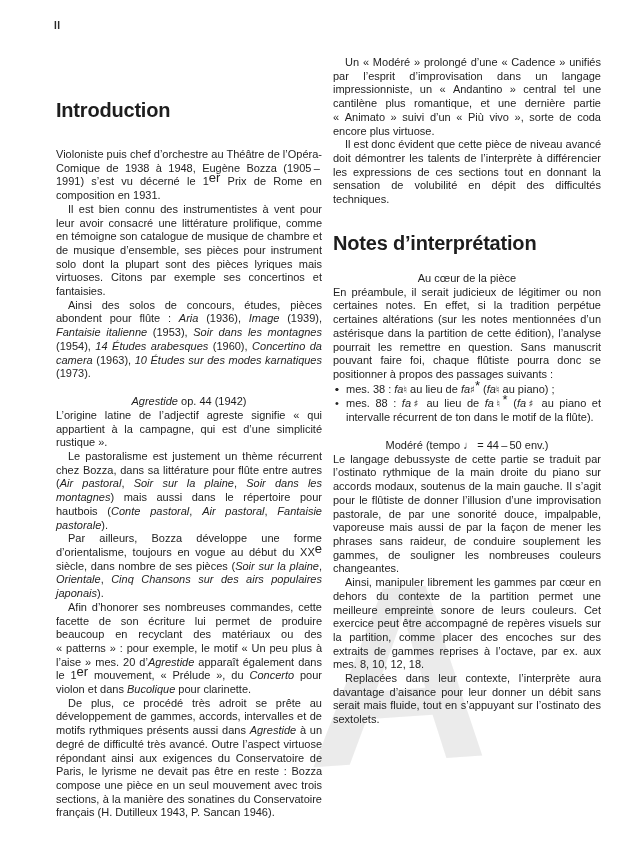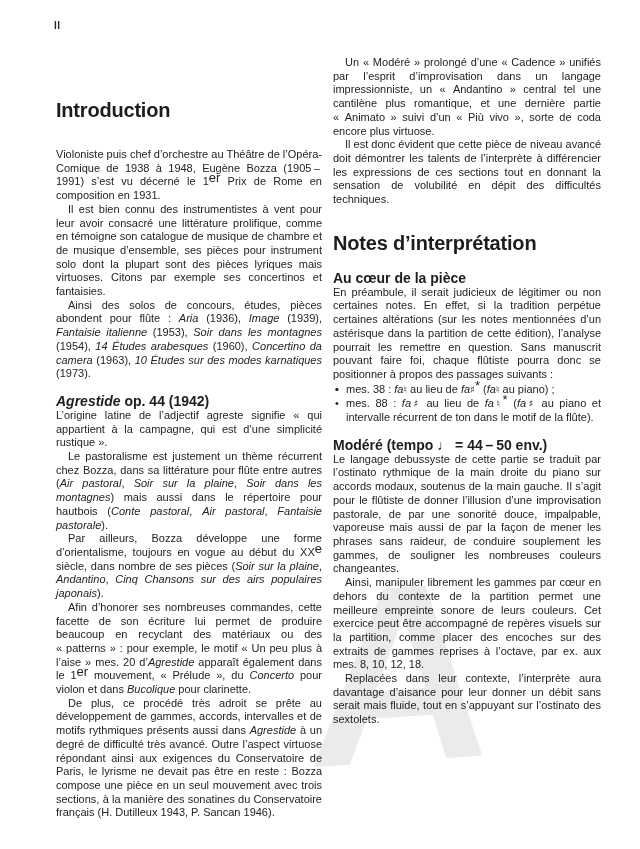--- a/index.html
+++ b/index.html
@@ -30,22 +30,22 @@
     font-size:11px;line-height:13.7px;
   }
   .col-left{left:56px;top:58px;width:266px;margin-top:41px;}
   .col-right{left:333px;top:56px;width:268px;}
   h1{
     font-size:20px;line-height:22px;font-weight:bold;color:#1d1d1d;
     margin:0 0 27px 0;text-align:left;letter-spacing:-.2px;
   }
   h1.h1-right{margin:25px 0 17px 0;}
   h2{
-    font-size:14px;line-height:14px;font-weight:bold;color:#1d1d1d;
-    margin:13px 0 1px 0;text-align:left;
+    font-size:11px;line-height:14px;font-weight:normal;color:#1d1d1d;
+    margin:13px 0 1px 0;text-align:center;
   }
   p{margin:0;}
   p.ind{text-indent:12px;}
   sup{font-size:13px;line-height:0;vertical-align:baseline;position:relative;top:-3px;}
   ul.notes{
     list-style:none;margin:0;padding:0;text-align:justify;
   }
   ul.notes li{position:relative;padding-left:13px;margin:0 0 1px 0;}
   ul.notes .blt{position:absolute;left:2px;top:0;}
   .acc{font-family:"DejaVu Sans",sans-serif;font-size:10px;}
@@ -60,21 +60,21 @@
   <div class="watermark">A</div>
 
   <div class="col col-left">
     <h1>Introduction</h1>
     <p>Violoniste puis chef d’orchestre au Théâtre de l’Opéra-Comique de 1938 à 1948, Eugène Bozza (1905 – 1991) s’est vu décerné le 1<sup>er</sup> Prix de Rome en composition en 1931.</p>
     <p class="ind">Il est bien connu des instrumentistes à vent pour leur avoir consacré une littérature prolifique, comme en témoigne son catalogue de musique de chambre et de musique d’ensemble, ses pièces pour instrument solo dont la plupart sont des pièces lyriques mais virtuoses. Citons par exemple ses concertinos et fantaisies.</p>
     <p class="ind">Ainsi des solos de concours, études, pièces abondent pour flûte&nbsp;: <i>Aria</i> (1936), <i>Image</i> (1939), <i>Fantaisie italienne</i> (1953), <i>Soir dans les montagnes</i> (1954), <i>14 Études arabesques</i> (1960), <i>Concertino da camera</i> (1963), <i>10 Études sur des modes karnatiques</i> (1973).</p>
     <h2><i>Agrestide</i> op.&nbsp;44 (1942)</h2>
     <p>L’origine latine de l’adjectif agreste signifie «&nbsp;qui appartient à la campagne, qui est d’une simplicité rustique&nbsp;».</p>
     <p class="ind">Le pastoralisme est justement un thème récurrent chez Bozza, dans sa littérature pour flûte entre autres (<i>Air pastoral</i>, <i>Soir sur la plaine</i>, <i>Soir dans les montagnes</i>) mais aussi dans le répertoire pour hautbois (<i>Conte pastoral</i>, <i>Air pastoral</i>, <i>Fantaisie pastorale</i>).</p>
-    <p class="ind">Par ailleurs, Bozza développe une forme d’orientalisme, toujours en vogue au début du XX<sup>e</sup> siècle, dans nombre de ses pièces (<i>Soir sur la plaine</i>, <i>Andantino</i>, <i>Cinq Chansons sur des airs populaires japonais</i>).</p>
+    <p class="ind">Par ailleurs, Bozza développe une forme d’orientalisme, toujours en vogue au début du XX<sup>e</sup> siècle, dans nombre de ses pièces (<i>Soir sur la plaine</i>, <i>Orientale</i>, <i>Cinq Chansons sur des airs populaires japonais</i>).</p>
     <p class="ind">Afin d’honorer ses nombreuses commandes, cette facette de son écriture lui permet de produire beaucoup en recyclant des matériaux ou des «&nbsp;patterns&nbsp;»&nbsp;: pour exemple, le motif «&nbsp;Un peu plus à l’aise&nbsp;» mes.&nbsp;20 d’<i>Agrestide</i> apparaît également dans le 1<sup>er</sup> mouvement, «&nbsp;Prélude&nbsp;», du <i>Concerto</i> pour violon et dans <i>Bucolique</i> pour clarinette.</p>
     <p class="ind">De plus, ce procédé très adroit se prête au développement de gammes, accords, intervalles et de motifs rythmiques présents aussi dans <i>Agrestide</i> à un degré de difficulté très avancé. Outre l’aspect virtuose répondant ainsi aux exigences du Conservatoire de Paris, le lyrisme ne devait pas être en reste&nbsp;: Bozza compose une pièce en un seul mouvement avec trois sections, à la manière des sonatines du Conservatoire français (H.&nbsp;Dutilleux 1943, P.&nbsp;Sancan 1946).</p>
   </div>
 
   <div class="col col-right">
     <p class="ind">Un «&nbsp;Modéré&nbsp;» prolongé d’une «&nbsp;Cadence&nbsp;» unifiés par l’esprit d’improvisation dans un langage impressionniste, un «&nbsp;Andantino&nbsp;» central tel une cantilène plus romantique, et une dernière partie «&nbsp;Animato&nbsp;» suivi d’un «&nbsp;Più vivo&nbsp;», sorte de coda encore plus virtuose.</p>
     <p class="ind">Il est donc évident que cette pièce de niveau avancé doit démontrer les talents de l’interprète à différencier les expressions de ces sections tout en donnant la sensation de volubilité en dépit des difficultés techniques.</p>
     <h1 class="h1-right">Notes d’interprétation</h1>
     <h2 style="margin-top:0;">Au cœur de la pièce</h2>
     <p>En préambule, il serait judicieux de légitimer ou non certaines notes. En effet, si la tradition perpétue certaines altérations (sur les notes mentionnées d’un astérisque dans la partition de cette édition), l’analyse pourrait les remettre en question. Sans manuscrit pouvant faire foi, chaque flûtiste pourra donc se positionner à propos des passages suivants&nbsp;:</p>

